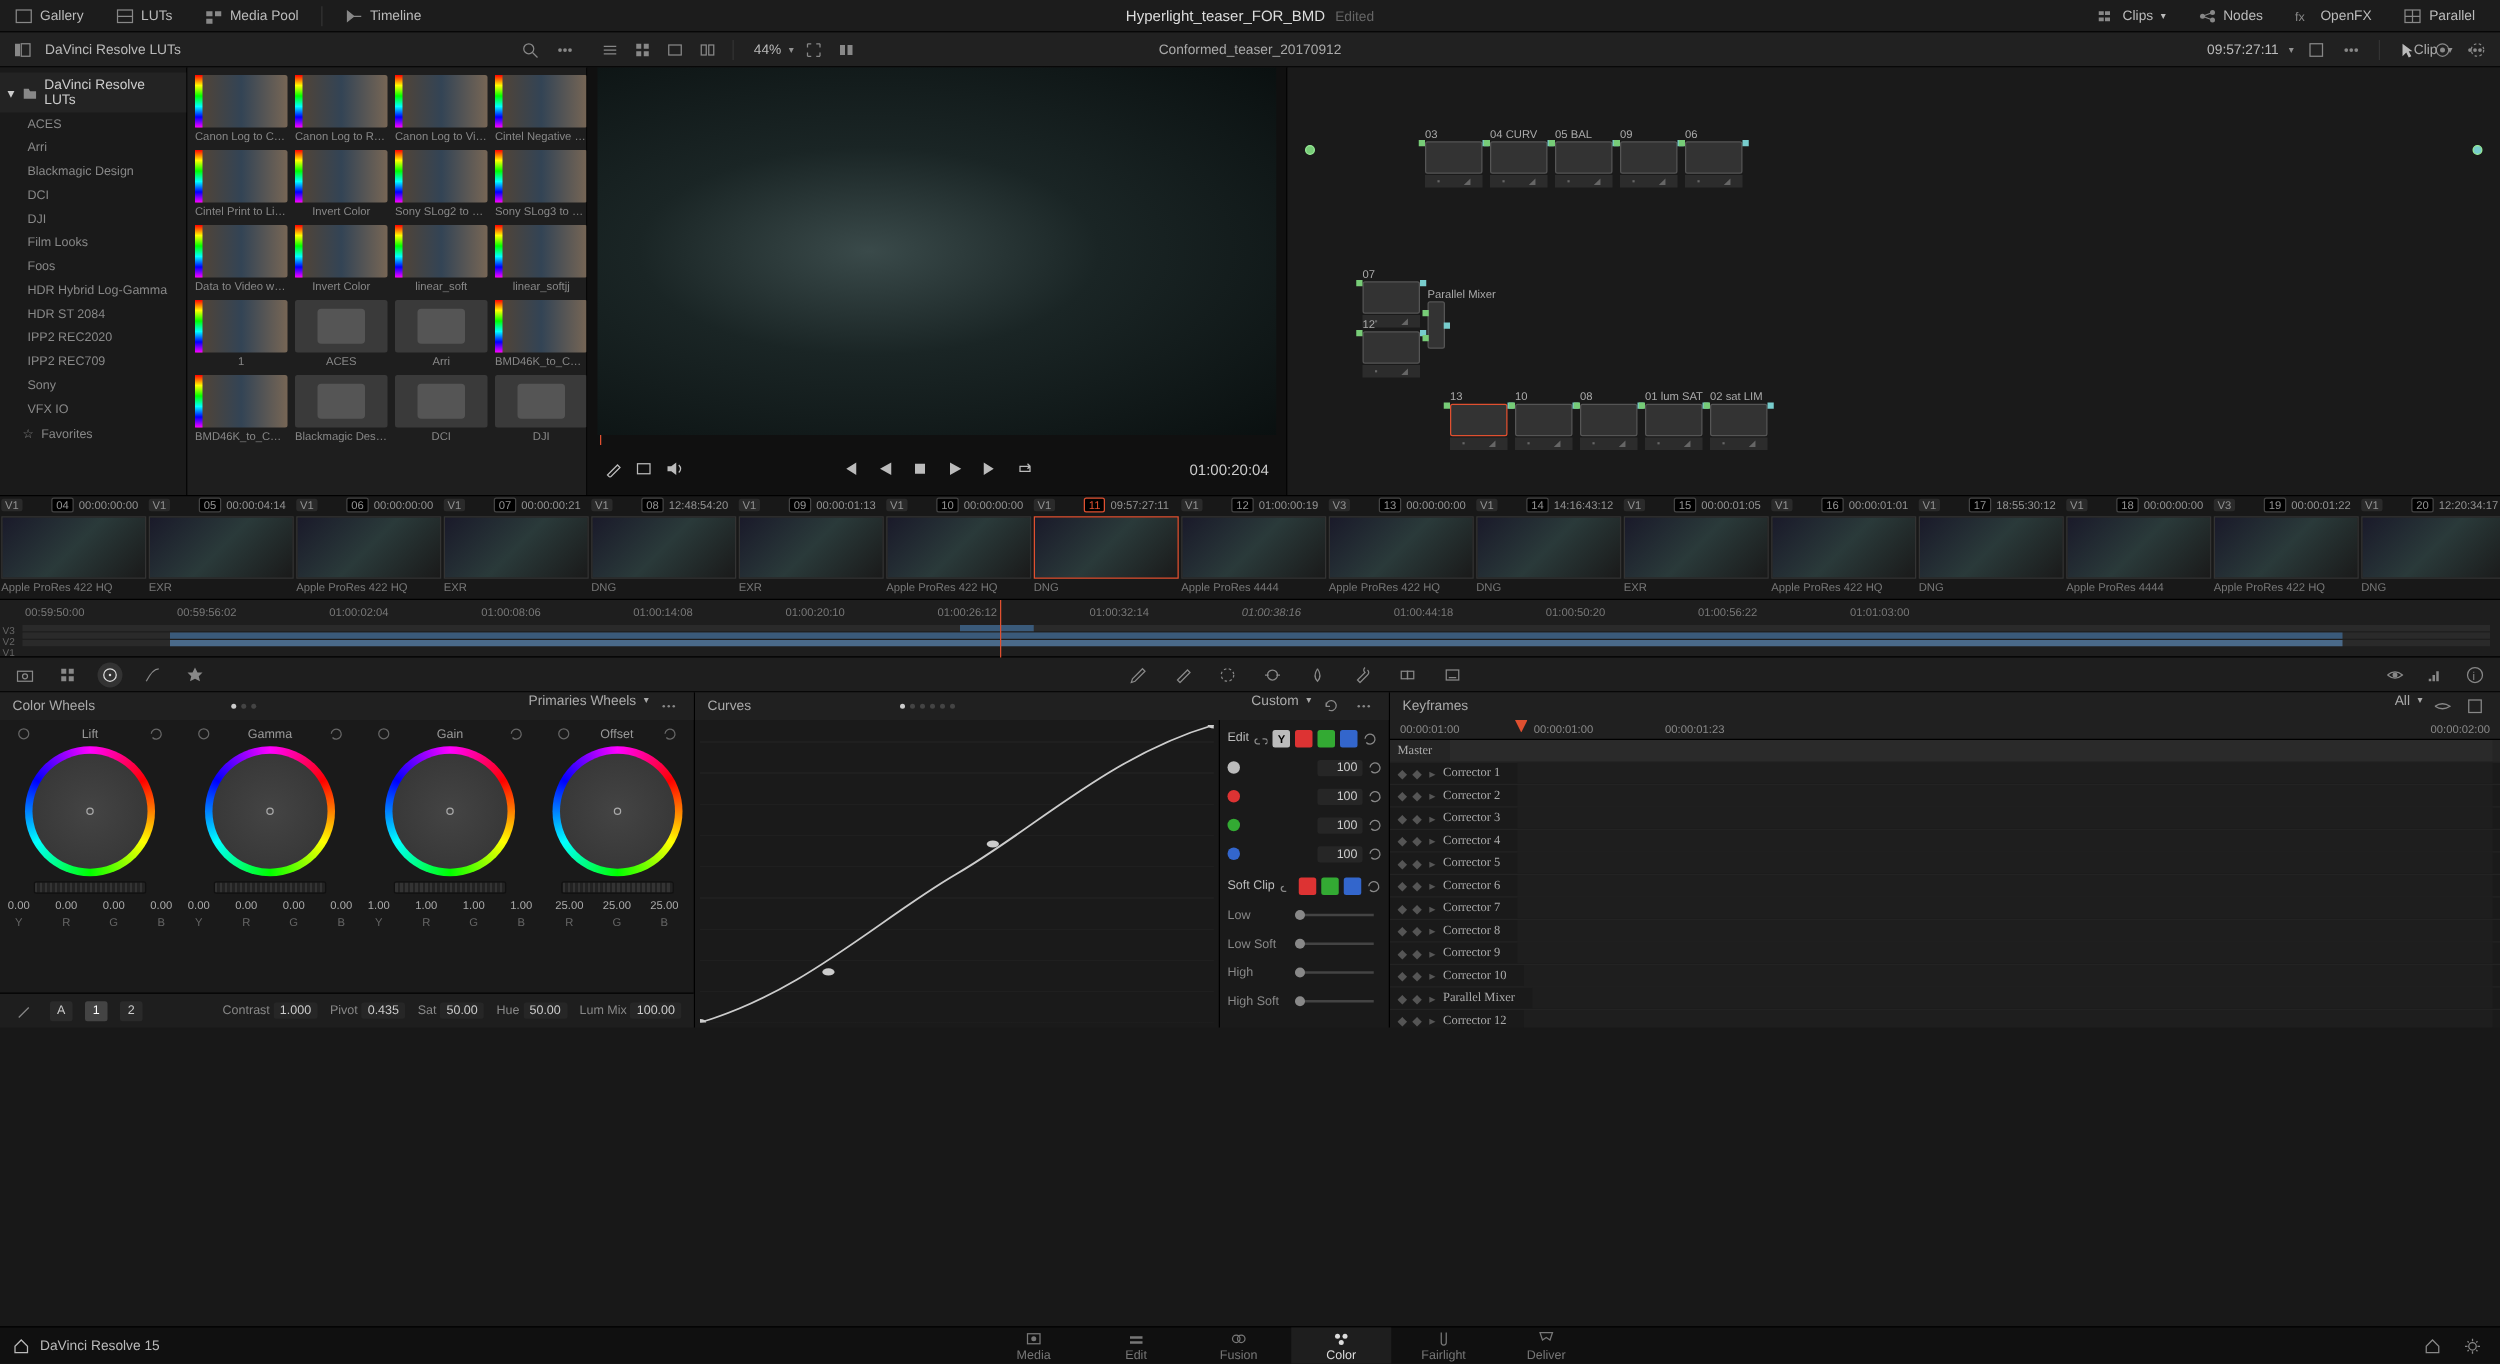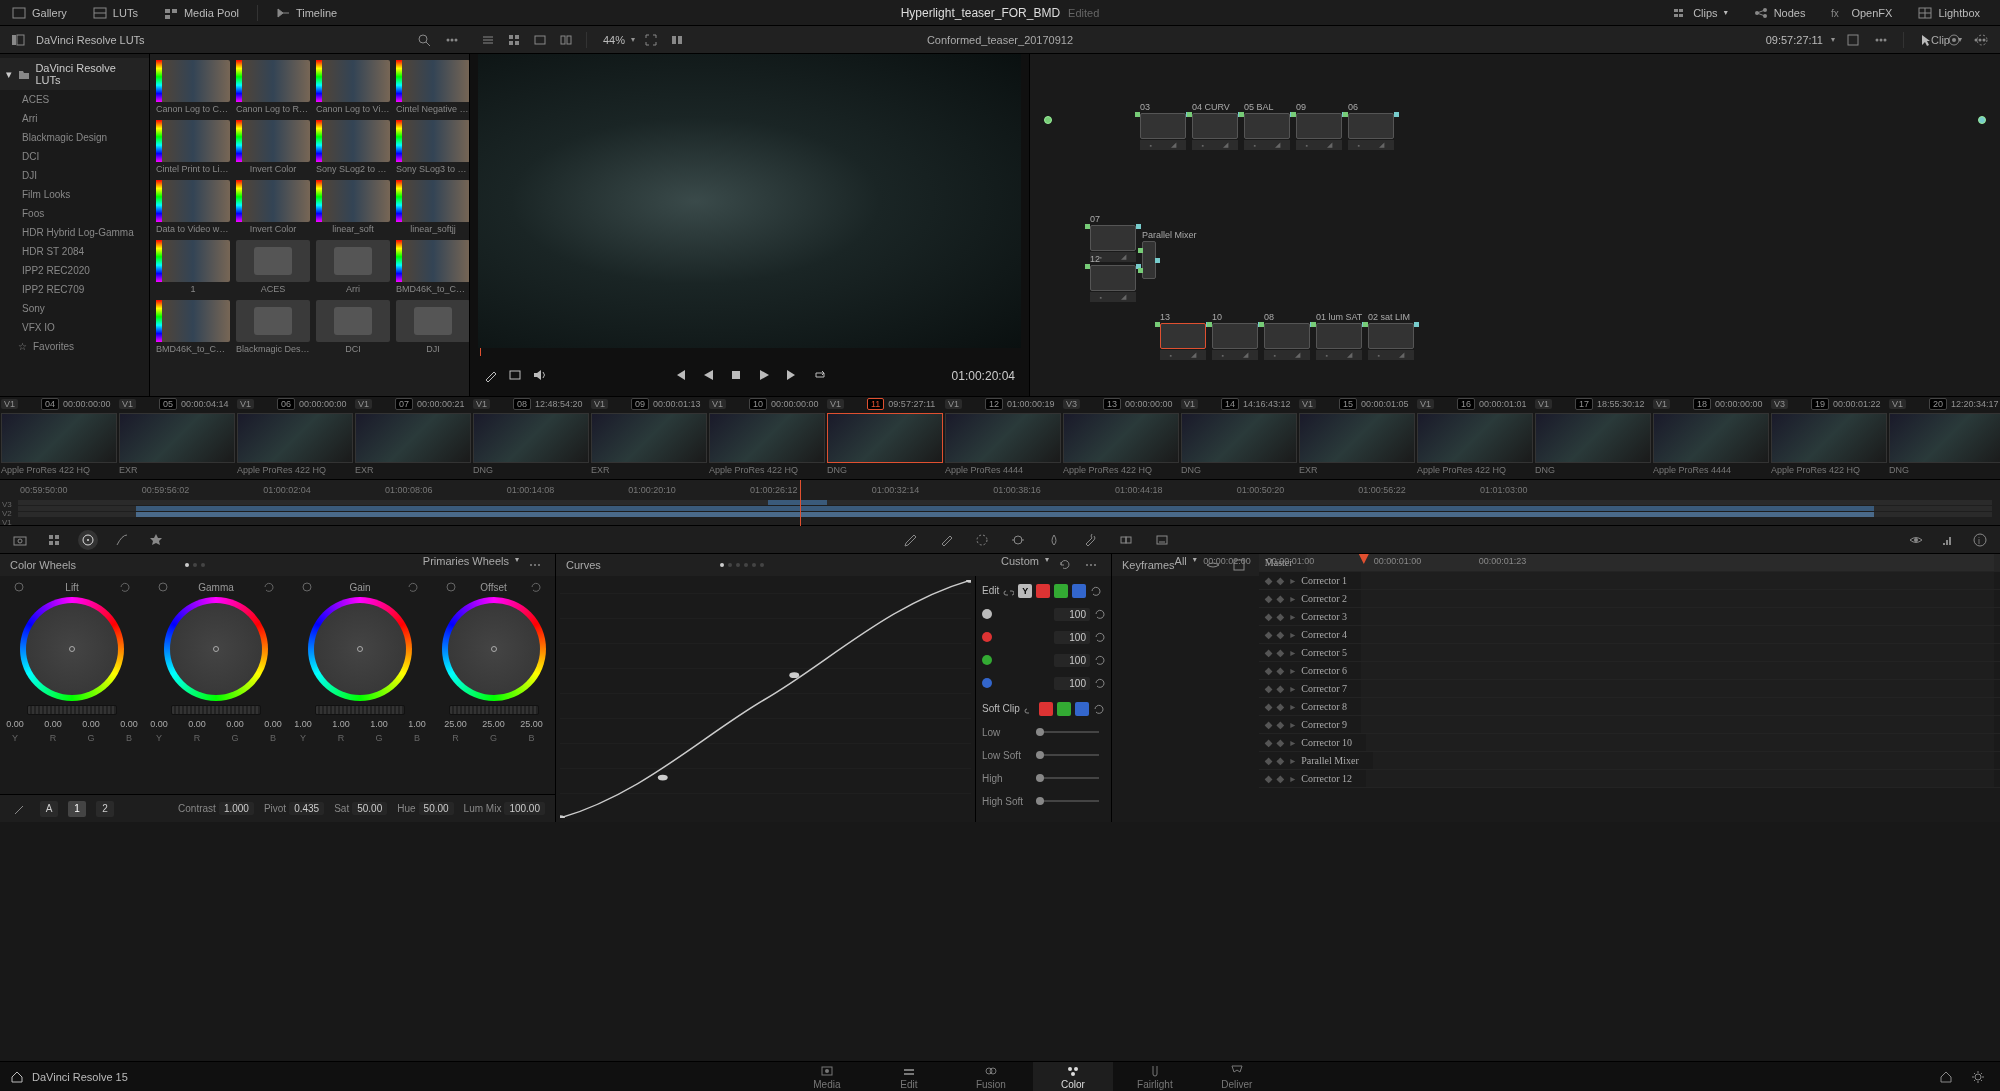--- a/index.html
+++ b/index.html
@@ -107,21 +107,21 @@
 .curve-side { width:136px; padding:6px; border-left:1px solid #000; font-size:10px;}
 .cs-row { display:flex; align-items:center; gap:4px; margin-bottom:5px; height:18px;}
 .cs-chan { width:14px; height:14px; border-radius:2px; display:flex; align-items:center; justify-content:center; font-size:9px; font-weight:bold;}
 .cs-chan.y { background:#bbb; color:#000;} .cs-chan.r { background:#d33;} .cs-chan.g { background:#3a3;} .cs-chan.b { background:#36c;}
 .cs-sw { width:10px; height:10px; border-radius:5px;}
 .cs-num { width:36px; text-align:right; background:#262626; padding:1px 4px; border-radius:2px; color:#ccc; margin-left:auto;}
 .cs-hdr { color:#bbb; margin:2px 0 4px;}
 .cs-slider { flex:1; height:2px; background:#444; position:relative; margin:0 6px;}
 .cs-slider::after { content:""; position:absolute; width:8px; height:8px; background:#888; border-radius:4px; top:-3px; left:0;}
 
-.kf-pane { flex:1; background:#1a1a1a; display:flex; flex-direction:row;}
+.kf-pane { flex:1; background:#1a1a1a; display:flex; flex-direction:column;}
 .kf-ruler { height:16px; position:relative; background:#202020; border-bottom:1px solid #000; font-size:9px;}
 .kf-ruler span { position:absolute; top:2px; color:#888;}
 .kf-ph { position:absolute; top:0; width:10px; height:10px; background:#e05030; clip-path:polygon(0 0,100% 0,50% 100%);}
 .kf-list { flex:1; overflow:hidden;}
 .kf-row { height:18px; display:flex; align-items:center; gap:6px; padding:0 6px; border-bottom:1px solid #232323; font-size:10px;}
 .kf-row.master { background:#252525;}
 .kf-tog { display:flex; gap:4px;}
 .kf-tog span { color:#555;}
 .kf-name { color:#aaa;font-family:Liberation Serif, serif;}
 .kf-track { flex:1; height:100%; background:#1e1e1e; margin-left:8px;}
@@ -198,21 +198,21 @@
           <text x="0" y="11" font-size="10" fill="#888">fx</text>
         </svg>
         <span>OpenFX</span>
       </div>
     <div class="tb-btn">
         <svg>
           <rect x="1" y="2" width="12" height="10" fill="none" stroke="#888"></rect>
           <line x1="7" y1="2" x2="7" y2="12" stroke="#888"></line>
           <line x1="1" y1="7" x2="13" y2="7" stroke="#888"></line>
         </svg>
-        <span>Lightbox</span>
+        <span>Parallel</span>
       </div>
   </div>
 </div>
 
 <div class="toolbar2">
   <div style="width:470px; display:flex; align-items:center; padding:0 8px;">
     <div class="icon-btn">
         <svg>
           <rect x="1" y="2" width="4" height="10" fill="#888"></rect>
           <rect x="6" y="2" width="7" height="10" fill="none" stroke="#888"></rect>
@@ -819,21 +819,21 @@
 <div class="mini-tl">
   <div class="mtl-ruler" id="mtl-ruler">
       <span style="left: 20px;">00:59:50:00</span>
       <span style="left: 141.667px;">00:59:56:02</span>
       <span style="left: 263.333px;">01:00:02:04</span>
       <span style="left: 385px;">01:00:08:06</span>
       <span style="left: 506.667px;">01:00:14:08</span>
       <span style="left: 628.333px;">01:00:20:10</span>
       <span style="left: 750px;">01:00:26:12</span>
       <span style="left: 871.667px;">01:00:32:14</span>
-      <span style="left: 993.333px;">01:00:38:16</span>
+      <span style="left: 993.333px; font-style: italic;">01:00:38:16</span>
       <span style="left: 1115px;">01:00:44:18</span>
       <span style="left: 1236.67px;">01:00:50:20</span>
       <span style="left: 1358.33px;">01:00:56:22</span>
       <span style="left: 1480px;">01:01:03:00</span>
     </div>
   <div style="position:absolute; left:2px; top:20px; font-size:8px; color:#666;">
     <div>V3</div>
       <div>V2</div>
       <div>V1</div>
   </div>

